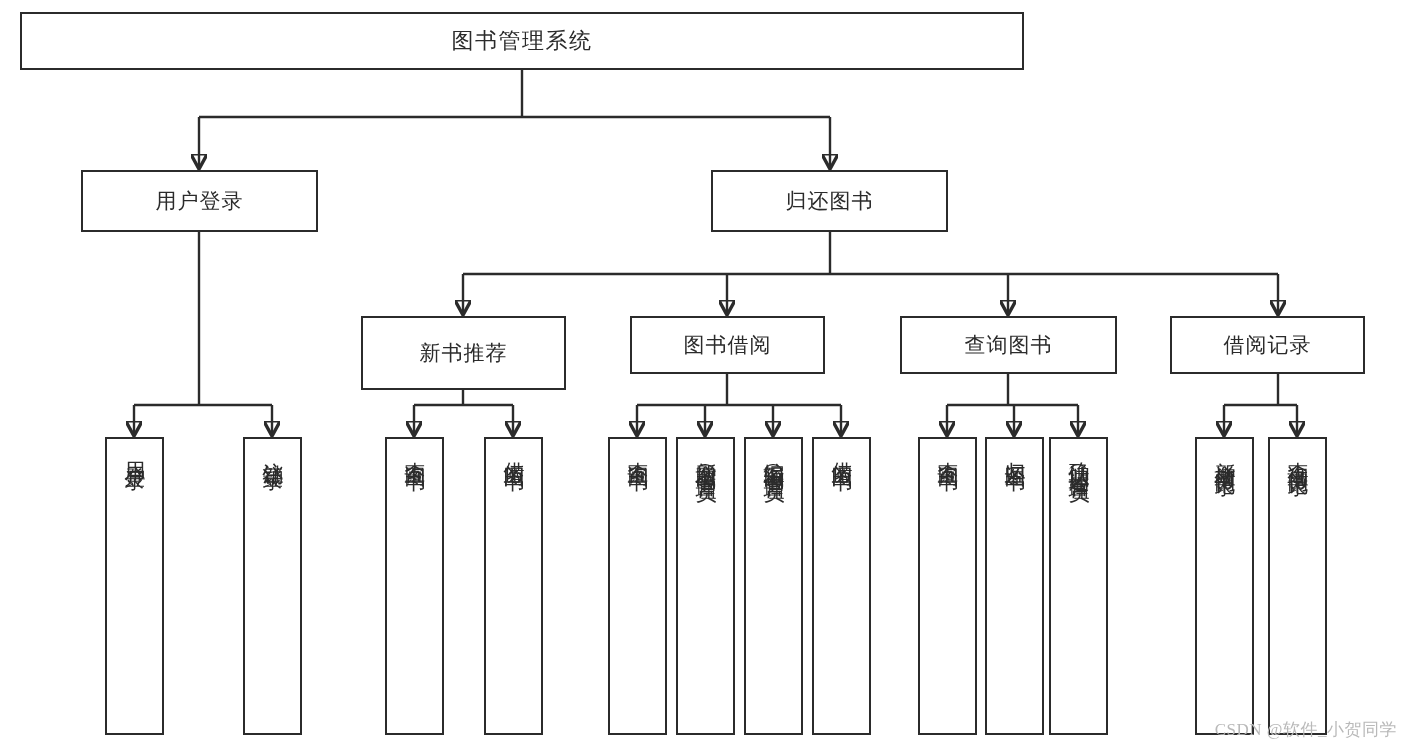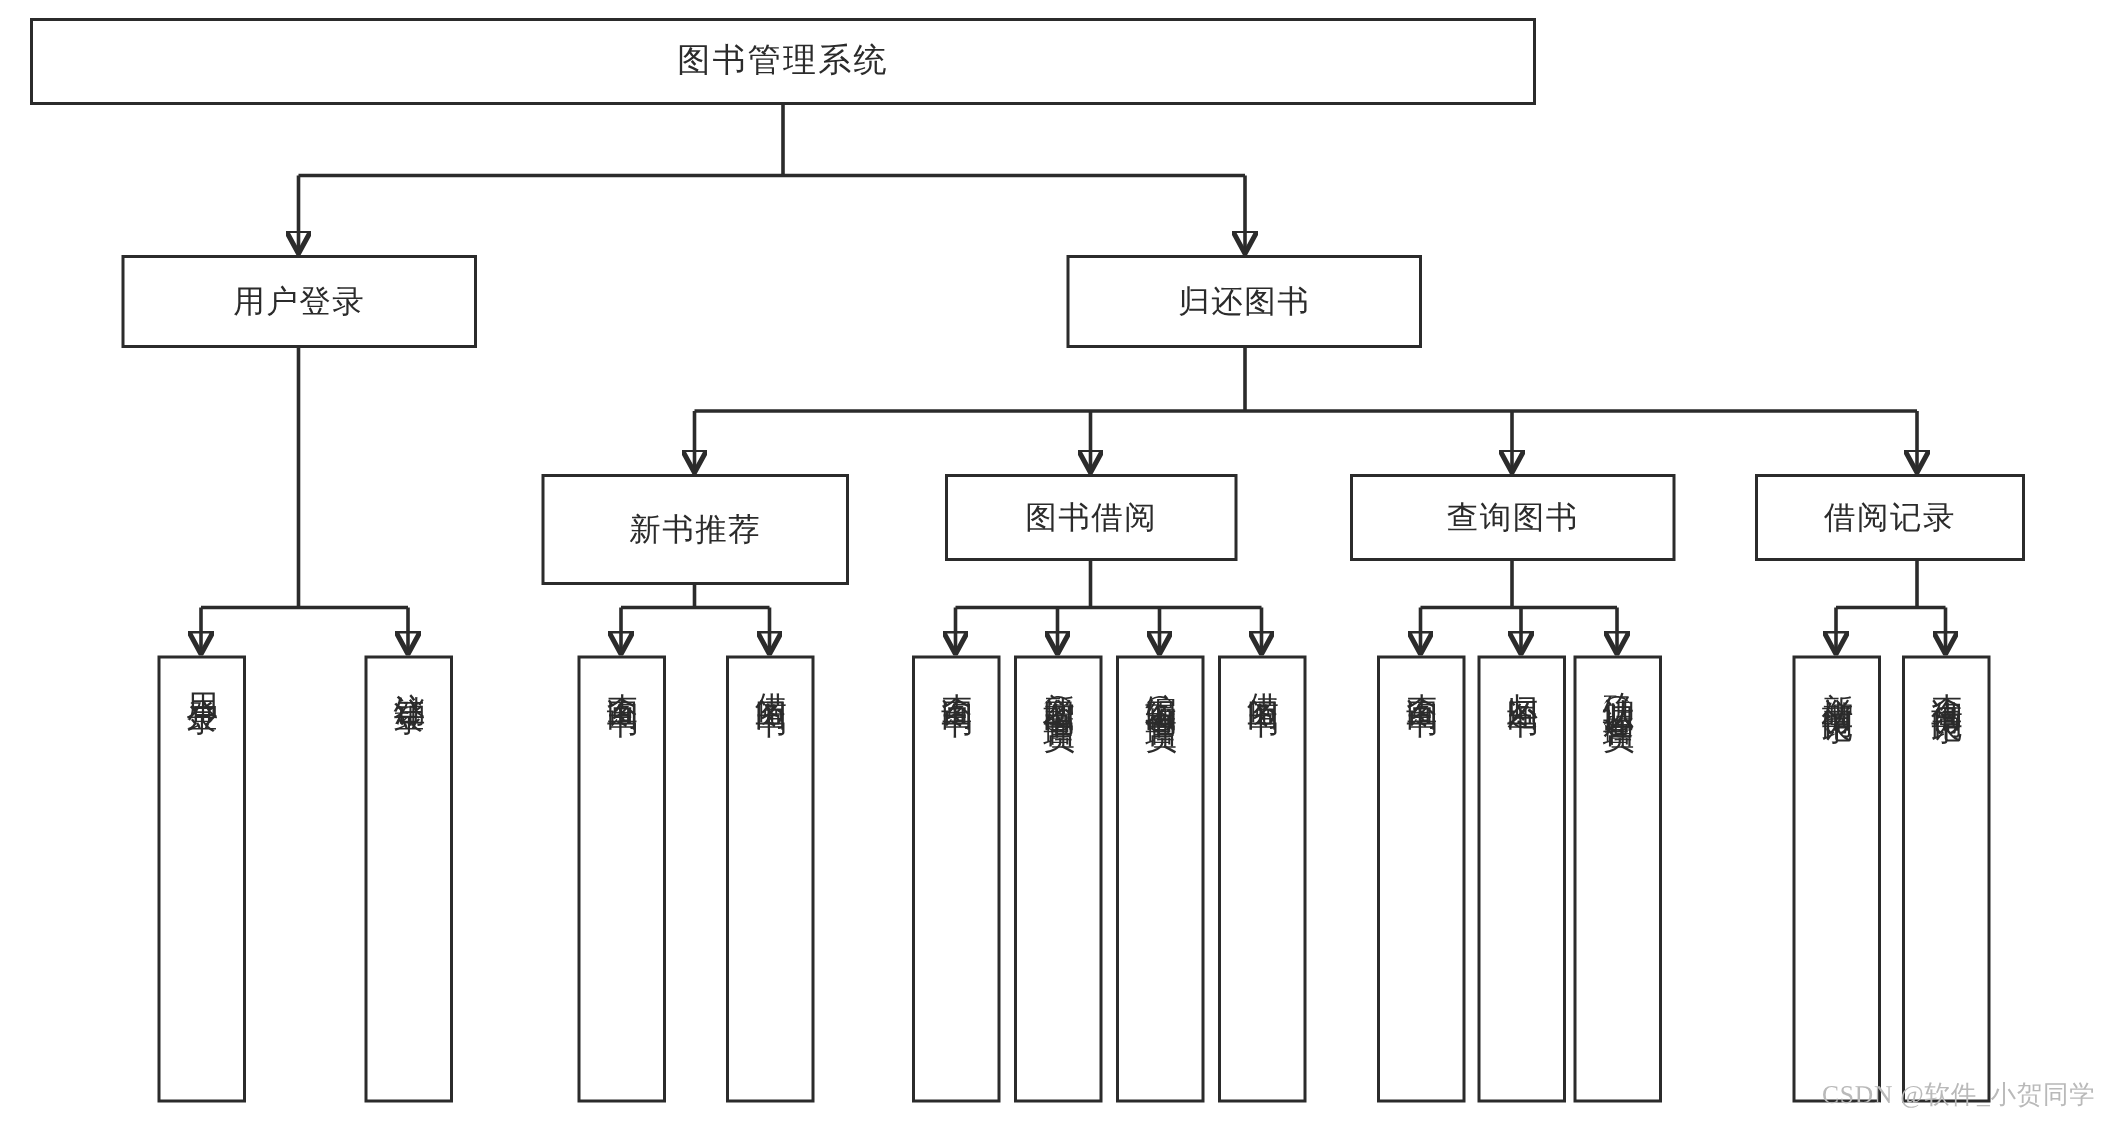--- a/index.html
+++ b/index.html
@@ -157,21 +157,21 @@
   </div>
 
   <div class="node horiz" style="left:630px; top:316px; width:195px; height:58px;">
     <span class="lbl">图书借阅</span>
   </div>
 
   <div class="node horiz" style="left:900px; top:316px; width:217px; height:58px;">
     <span class="lbl">查询图书</span>
   </div>
 
-  <div class="node horiz" style="left:1170px; top:316px; width:180px; height:58px;">
+  <div class="node horiz" style="left:1170px; top:316px; width:195px; height:58px;">
     <span class="lbl">借阅记录</span>
   </div>
 
   <div class="node vert" style="left:105px; top:437px; width:59px; height:298px;">
     <span class="lbl">用户登录</span>
   </div>
   <div class="node vert" style="left:243px; top:437px; width:59px; height:298px;">
     <span class="lbl">注销登录</span>
   </div>
 

